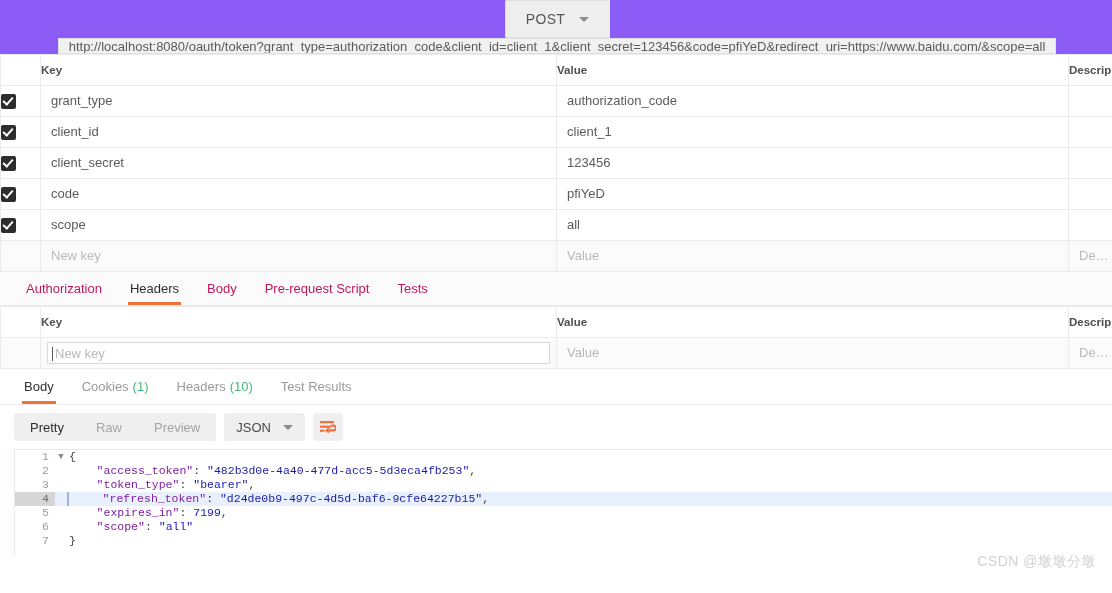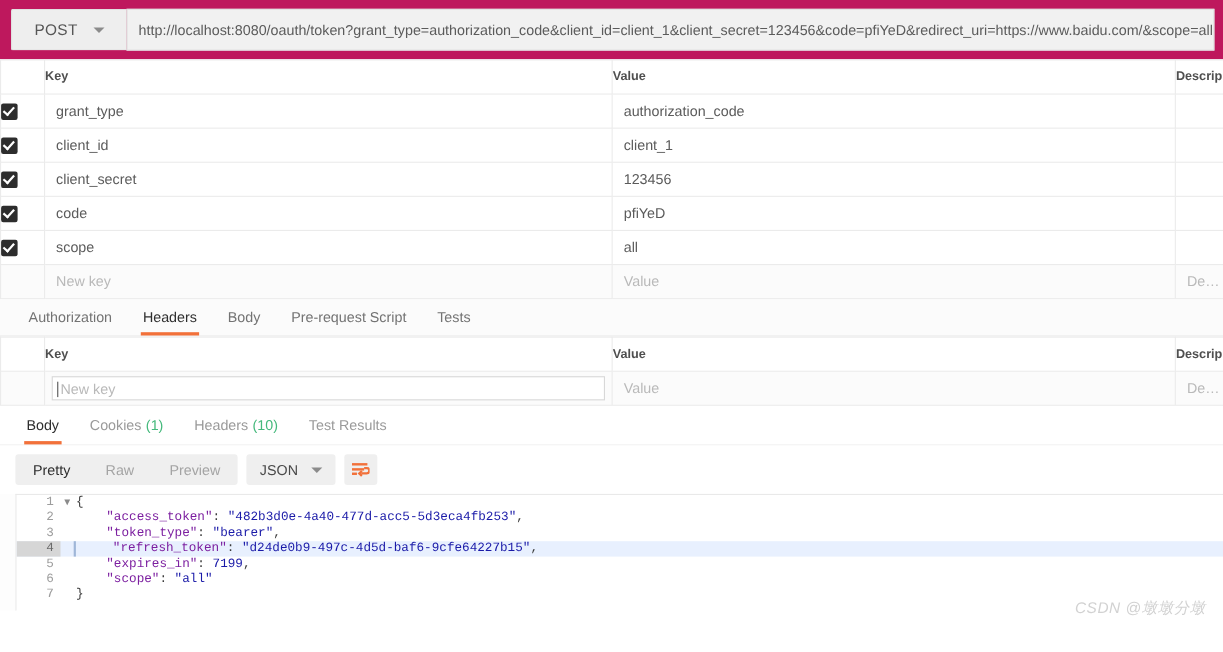--- a/index.html
+++ b/index.html
@@ -17,21 +17,22 @@
     position: relative;
   }
 
   
   .urlbar {
     height: 54px;
     display: flex;
     align-items: center;
     padding: 0 8px 0 10px;
     box-sizing: border-box;
-    background: #be185d;
+    background: #8b5cf6;
+    flex-direction: column;
   }
   .method-select {
     height: 38px;
     min-width: 105px;
     background: #eeeeee;
     border: 1px solid #e0e0e0;
     border-right: none;
     display: flex;
     align-items: center;
     justify-content: center;
@@ -161,21 +162,21 @@
     background: #fbfbfb;
     border-bottom: 1px solid #e8e8e8;
     padding-left: 12px;
     box-sizing: border-box;
   }
   .req-tab {
     display: flex;
     align-items: center;
     padding: 0 14px;
     font-size: 13px;
-    color: #737373;
+    color: #be185d;
     position: relative;
     cursor: pointer;
     white-space: nowrap;
   }
   .req-tab.active { color: #2e2e2e; }
   .req-tab.active::after {
     content: "";
     position: absolute;
     left: 12px; right: 12px; bottom: 0;
     height: 3px;
@@ -300,26 +301,25 @@
   .code-text { white-space: pre; padding-left: 2px; }
   .code-line.hl .code-text { border-left: 2px solid #9fb6d8; padding-left: 6px; }
   .tok-key { color: #7c1fa0; }
   .tok-str { color: #1a1aa8; }
   .tok-num { color: #1a1aa8; }
   .tok-punct { color: #3b3b3b; }
 
   .watermark {
     position: absolute;
     right: 16px;
-    bottom: 31px;
+    bottom: 22px;
     font-size: 14px;
     color: #d2d2d2;
     letter-spacing: .5px;
     pointer-events: none;
-    font-style: italic;
   }
 </style>
 </head>
 <body>
 
 <div class="urlbar">
   <div class="method-select">
     <span class="method-label">POST</span>
     <span class="caret-down"></span>
   </div>

